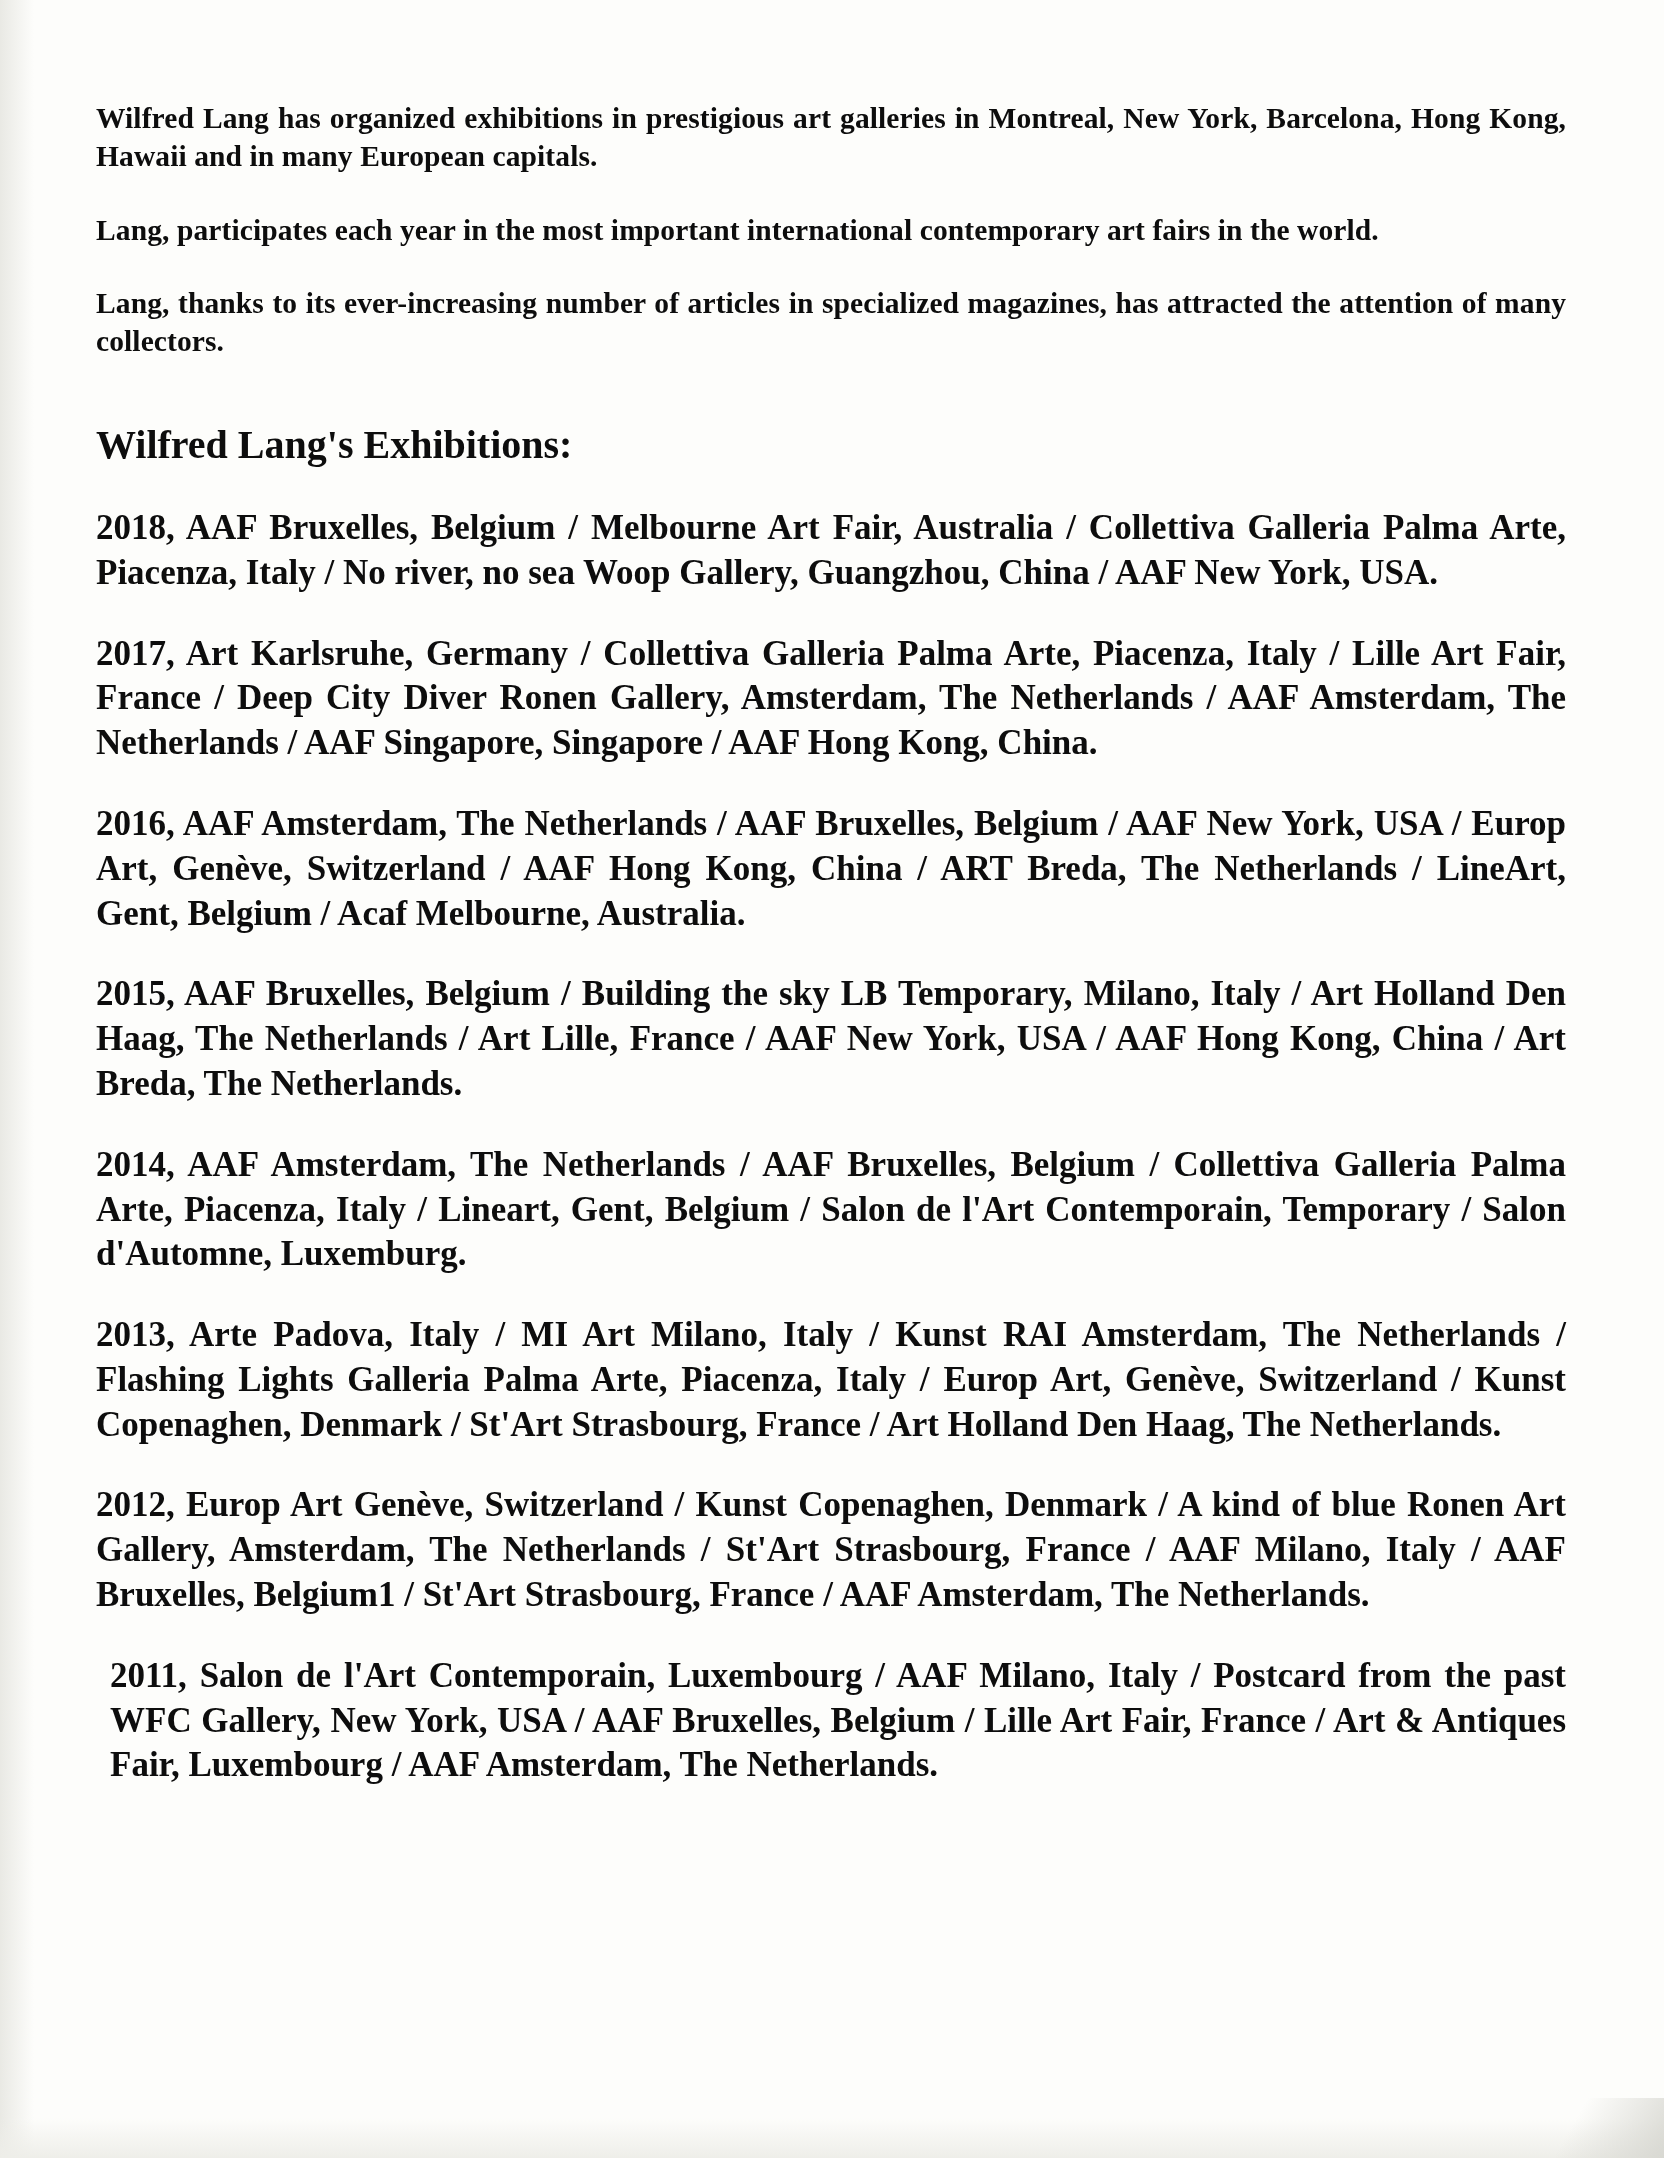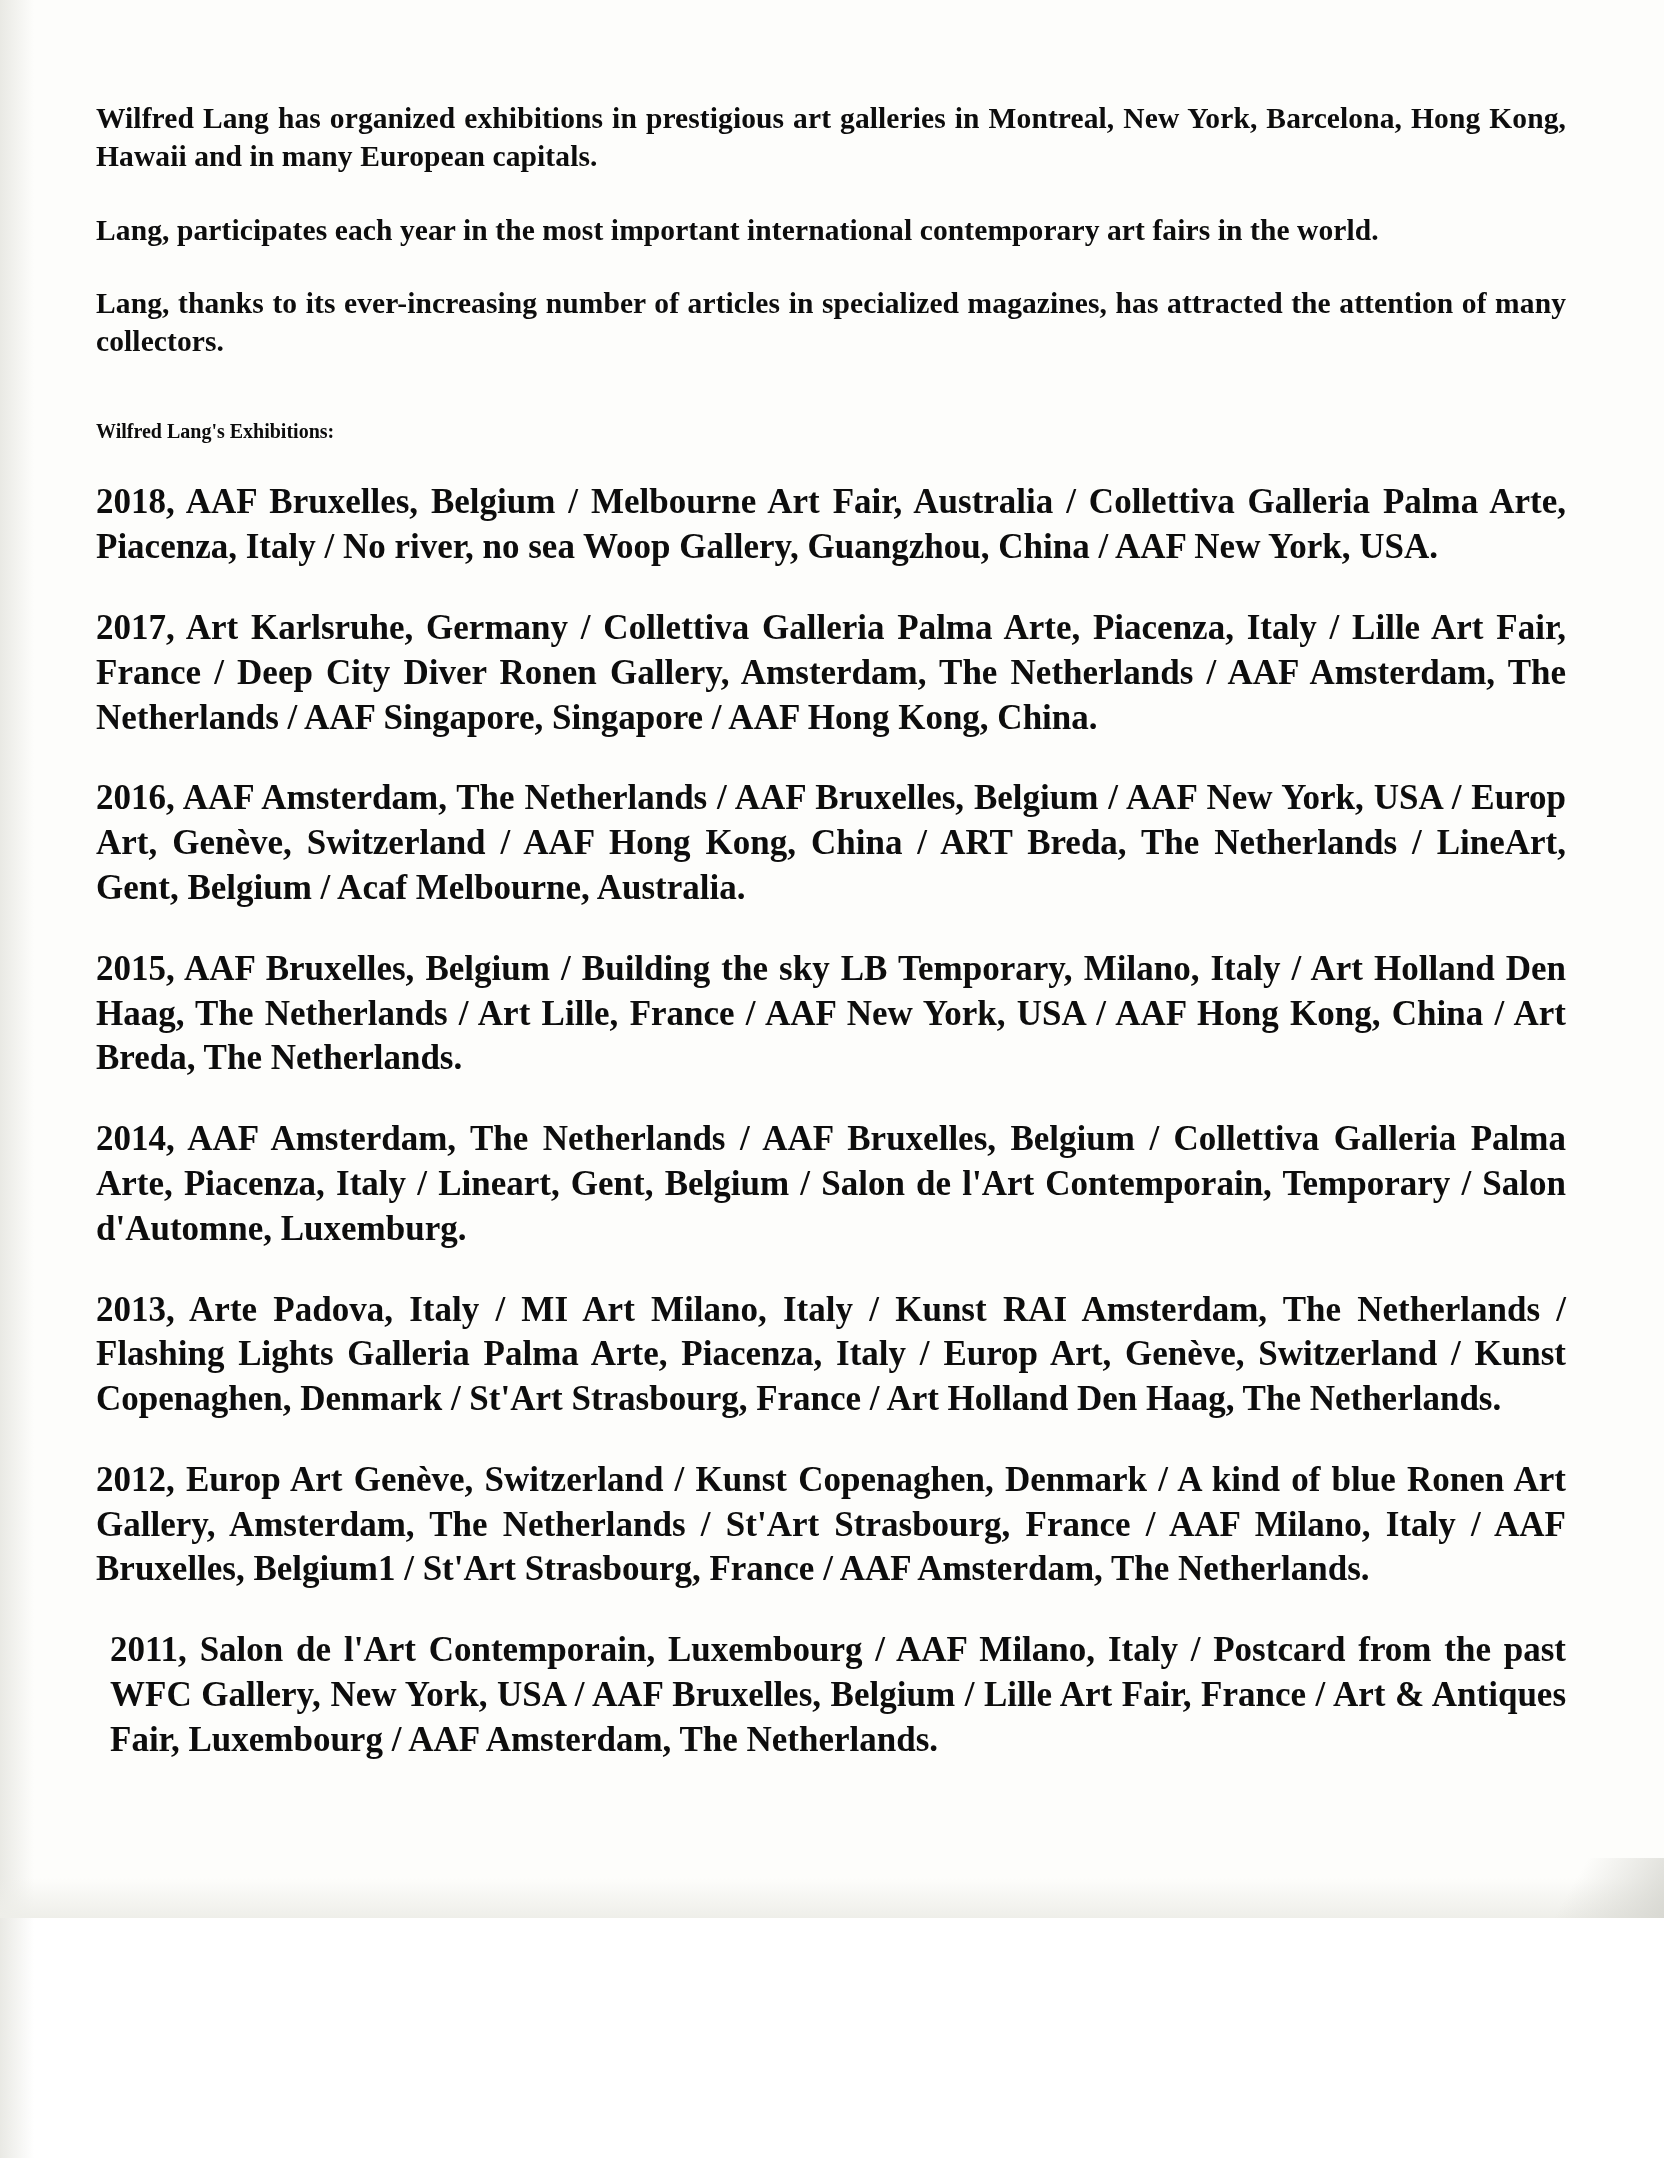--- a/index.html
+++ b/index.html
@@ -13,21 +13,21 @@
     position: relative;
     overflow: hidden;
     font-family: "Liberation Serif", "DejaVu Serif", serif;
     color: #0d0d0d;
   }
   .page {
     position: absolute;
     left: 0;
     top: 0;
     width: 1664px;
-    height: 1918px;
+    height: 2158px;
     background: #fdfdfb;
   }
   .content {
     position: absolute;
     left: 96px;
     top: 100px;
     width: 1470px;
   }
   p.para {
     margin: 0 0 36px 0;
@@ -36,21 +36,21 @@
     font-weight: 700;
     text-align: justify;
     text-justify: inter-word;
     letter-spacing: 0.1px;
   }
   p.para:last-child {
     margin-bottom: 0;
   }
   .heading {
     margin: 58px 0 36px 0;
-    font-size: 20px;
+    font-size: 40px;
     line-height: 1.28;
     font-weight: 700;
     text-align: left;
   }
   .list-item {
     margin: 0 0 36px 0;
     font-size: 35px;
     line-height: 1.28;
     font-weight: 700;
     text-align: justify;

